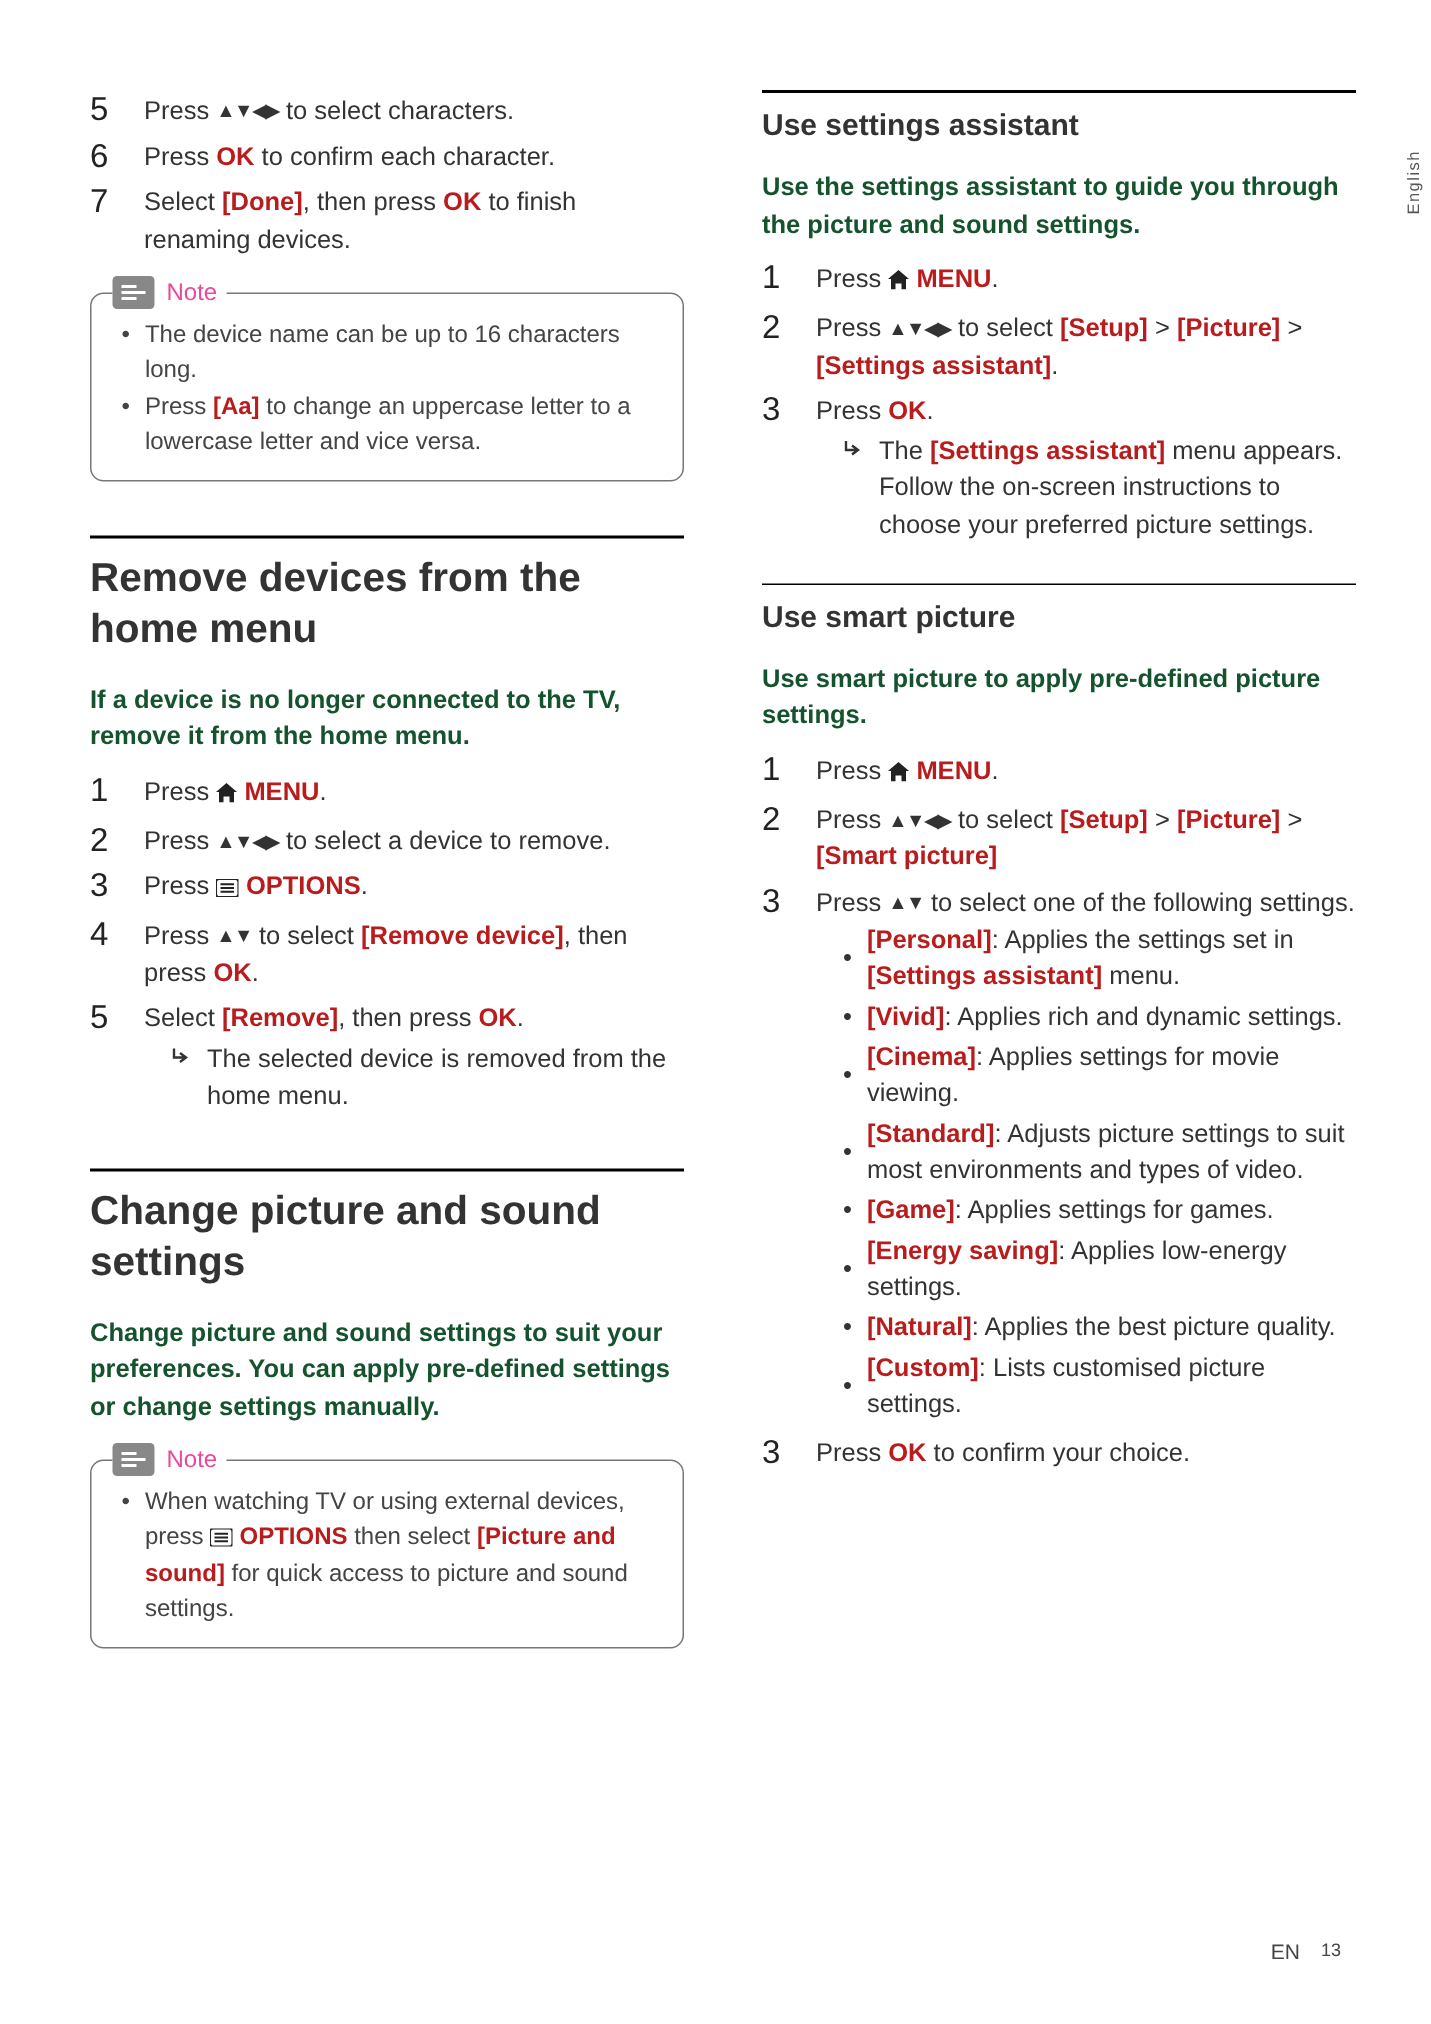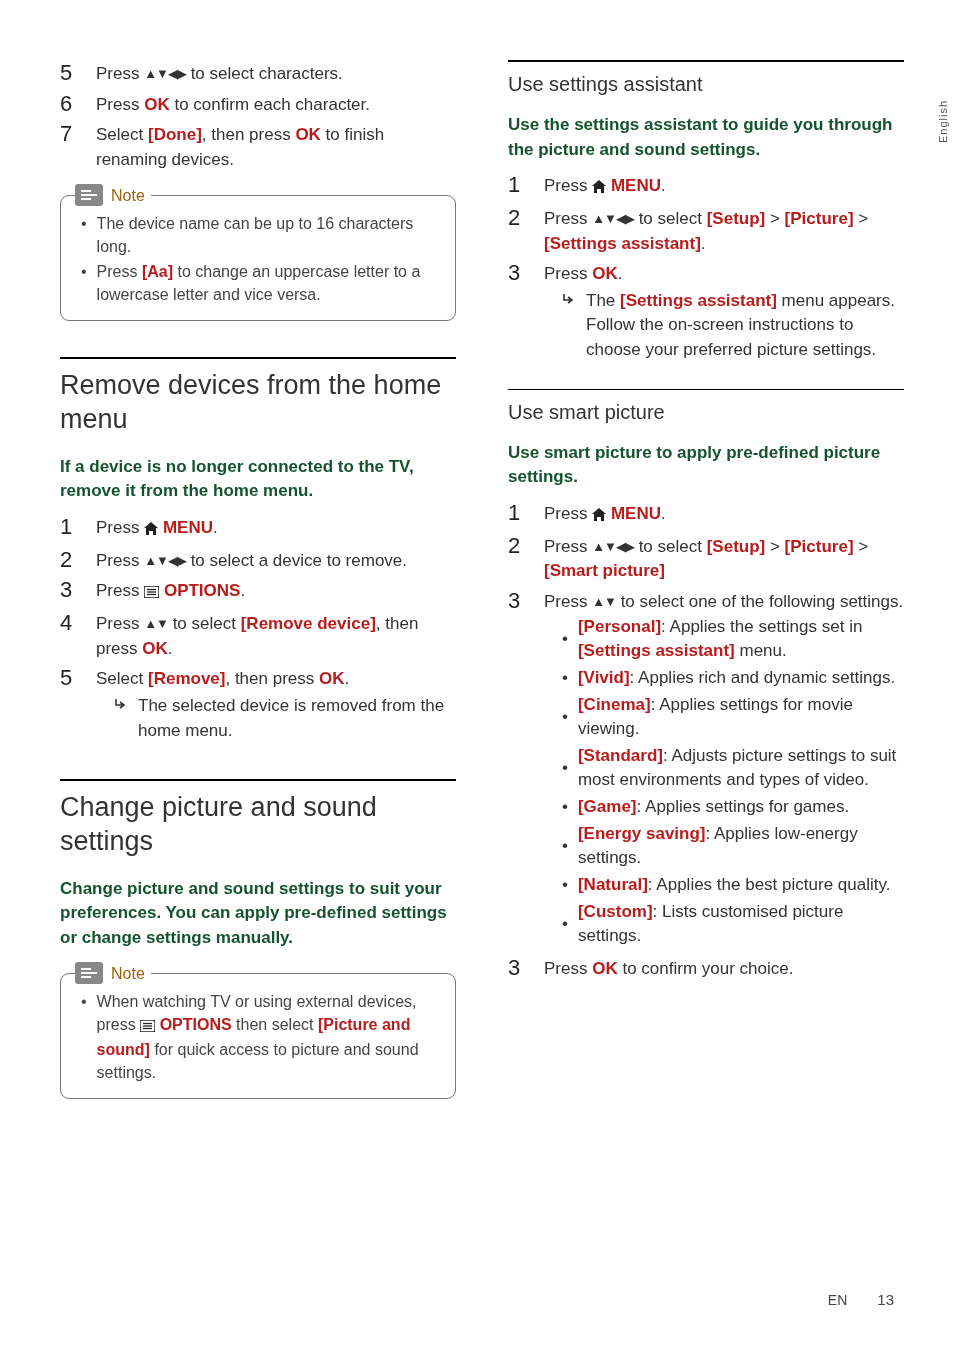--- a/index.html
+++ b/index.html
@@ -25,30 +25,30 @@
     right: 18px;
     top: 100px;
     transform: rotate(-90deg);
     transform-origin: right top;
     font-size: 11px;
     letter-spacing: 1px;
     color: #555;
   }
   h2.section {
     font-size: 27px;
-    font-weight: 400;
+    font-weight: 700;
     border-top: 2px solid #000;
     padding-top: 10px;
     margin-top: 36px;
     margin-bottom: 18px;
     line-height: 1.25;
   }
   h3.subsection {
     font-size: 20px;
-    font-weight: 400;
+    font-weight: 700;
     border-top: 1.5px solid #000;
     padding-top: 8px;
     margin-top: 26px;
     margin-bottom: 14px;
     border-top-width: 1px;
   }
   
   p.intro { margin-bottom: 10px; color: #14532d; font-weight: bold; }
 
   ol.steps { list-style: none; padding-left: 0; }
@@ -79,21 +79,21 @@
   }
   .note-header {
     position: absolute;
     top: -12px;
     left: 14px;
     background: #fff;
     padding: 0 6px 0 0;
     display: flex;
     align-items: center;
     gap: 8px;
-    color: #a16207;
+    color: #ec4899;
     font-size: 16px;
   }
   .note-icon {
     display: inline-flex;
     width: 28px; height: 22px;
     background: #888;
     border-radius: 3px;
     align-items: center;
     justify-content: center;
   }
@@ -109,21 +109,21 @@
   .footer {
     position: absolute;
     bottom: 38px;
     right: 60px;
     font-size: 14px;
     color: #444;
     display: flex;
     gap: 14px;
     align-items: center;
   }
-  .footer .pn { font-size: 15px; margin-left: 16px; }
+  .footer .pn { font-size: 12px; }
 </style>
 </head>
 <body>
 
 <div class="side-tab">English</div>
 
 <div class="columns">
 
   <div class="col">
 

